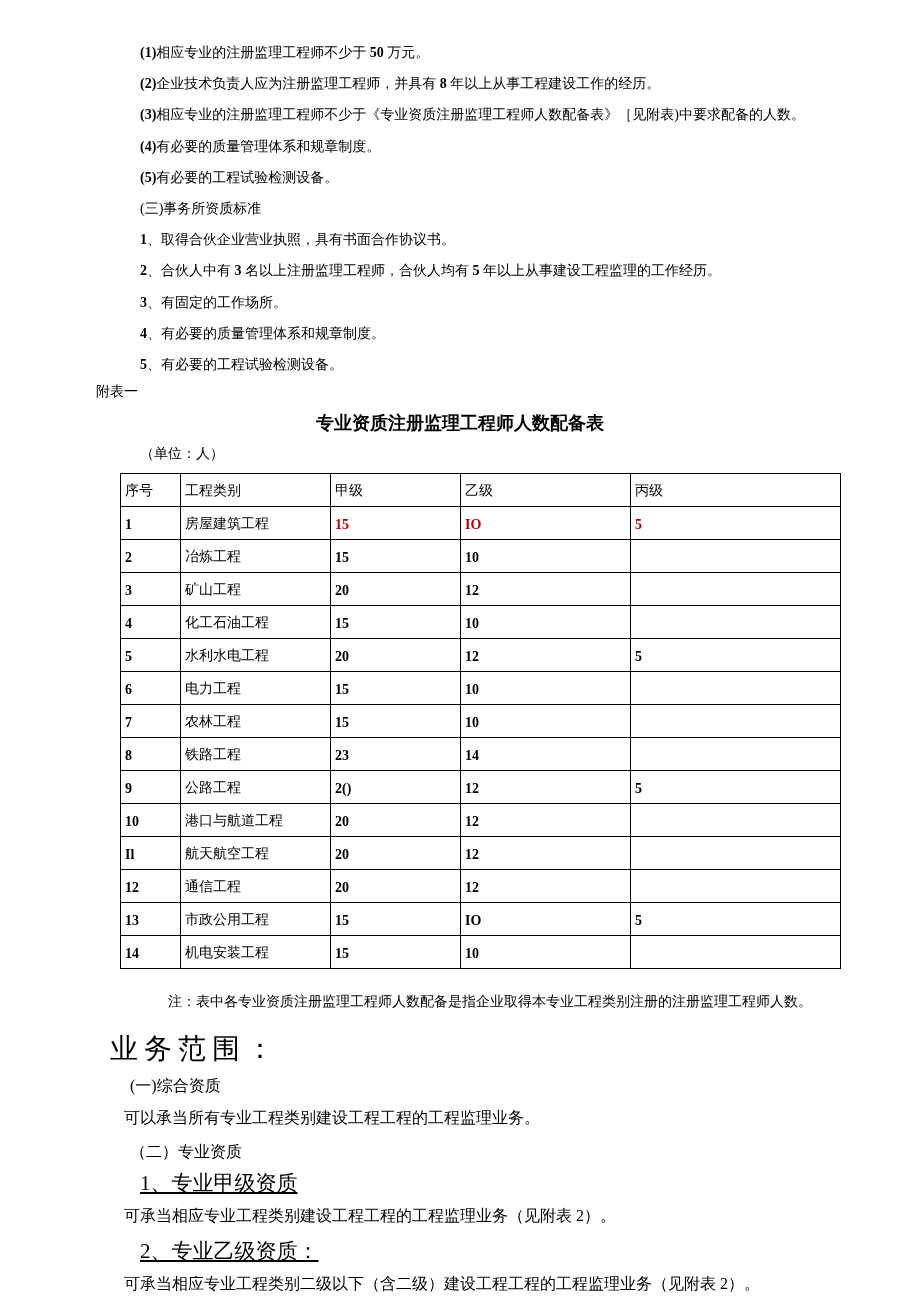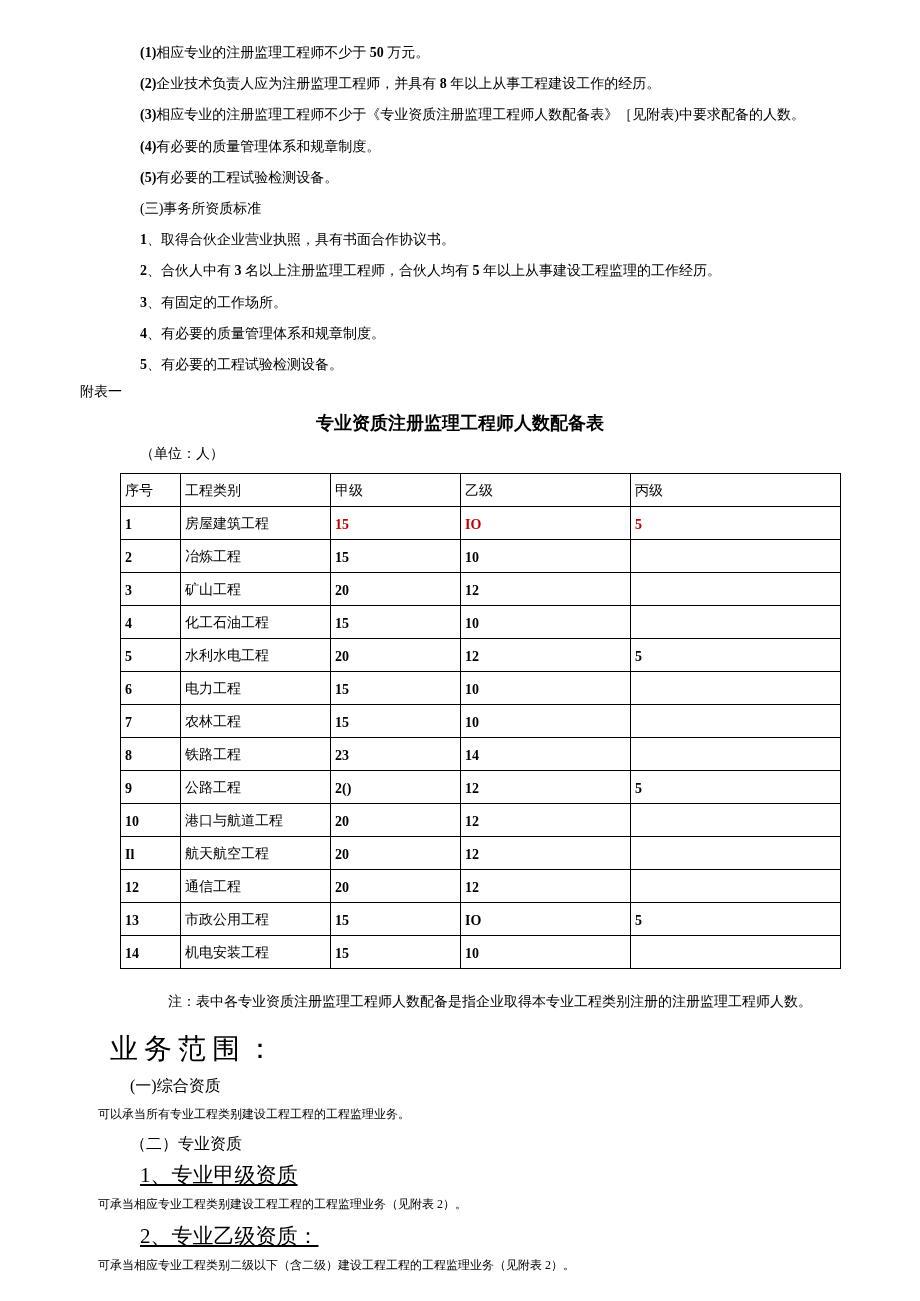--- a/index.html
+++ b/index.html
@@ -7,21 +7,21 @@
     font-size: 14px;
     color: #000;
     background: #fff;
     margin: 0;
     padding: 40px 80px 40px 80px;
     width: 920px;
     box-sizing: border-box;
   }
   .indent { margin-left: 60px; margin-bottom: 6px; line-height: 1.8; }
   .indent .bold { font-weight: bold; }
-  .attach-label { margin-left: 0; margin-top: 6px; margin-bottom: 6px; }
+  .attach-label { margin-left: 16px; margin-top: 6px; margin-bottom: 6px; }
   .table-title { text-align: center; font-weight: bold; margin: 10px 0; font-size: 18px; }
   .unit { margin-left: 60px; margin-bottom: 10px; }
   table {
     border-collapse: collapse;
     margin-left: 40px;
     width: 720px;
     table-layout: fixed;
   }
   th, td {
     border: 1px solid #000;
@@ -35,21 +35,21 @@
   col.c-seq { width: 60px; }
   col.c-cat { width: 150px; }
   col.c-a   { width: 130px; }
   col.c-b   { width: 170px; }
   col.c-c   { width: 210px; }
   .red { color: #c00000; }
   .bold { font-weight: bold; }
   .note { margin-left: 60px; margin-top: 20px; margin-bottom: 16px; line-height: 1.8; text-align: center; }
   .big-heading { font-size: 28px; margin: 6px 0 6px 30px; letter-spacing: 6px; font-family: Liberation Sans, sans-serif; }
   .sec-h { margin-left: 50px; font-size: 16px; margin-top: 8px; margin-bottom: 6px; }
-  .body-line { margin-left: 18px; font-size: 12px; margin-bottom: 6px; line-height: 1.9; }
+  .body-line { margin-left: 44px; font-size: 16px; margin-bottom: 6px; line-height: 1.9; }
   .sub-h { margin-left: 60px; font-size: 21px; margin-top: 6px; margin-bottom: 4px; text-decoration: underline; }
 </style>
 </head>
 <body>
 
 <div class="indent"><span class="bold">(1)</span><span>相应专业的注册监理工程师不少于 </span><span class="bold">50 </span><span>万元。</span></div>
 <div class="indent"><span class="bold">(2)</span><span>企业技术负责人应为注册监理工程师，并具有 </span><span class="bold">8 </span><span>年以上从事工程建设工作的经历。</span></div>
 <div class="indent"><span class="bold">(3)</span><span>相应专业的注册监理工程师不少于《专业资质注册监理工程师人数配备表》［见附表)中要求配备的人数。</span></div>
 <div class="indent"><span class="bold">(4)</span><span>有必要的质量管理体系和规章制度。</span></div>
 <div class="indent"><span class="bold">(5)</span><span>有必要的工程试验检测设备。</span></div>

